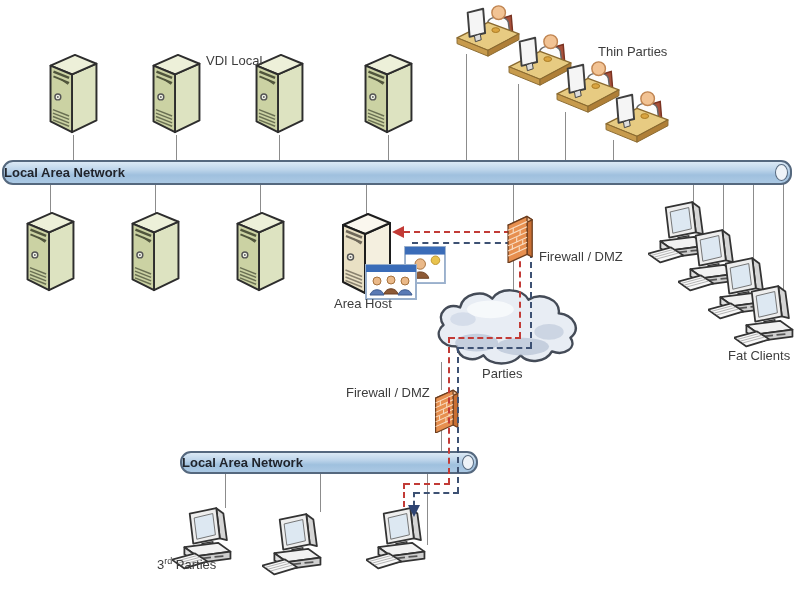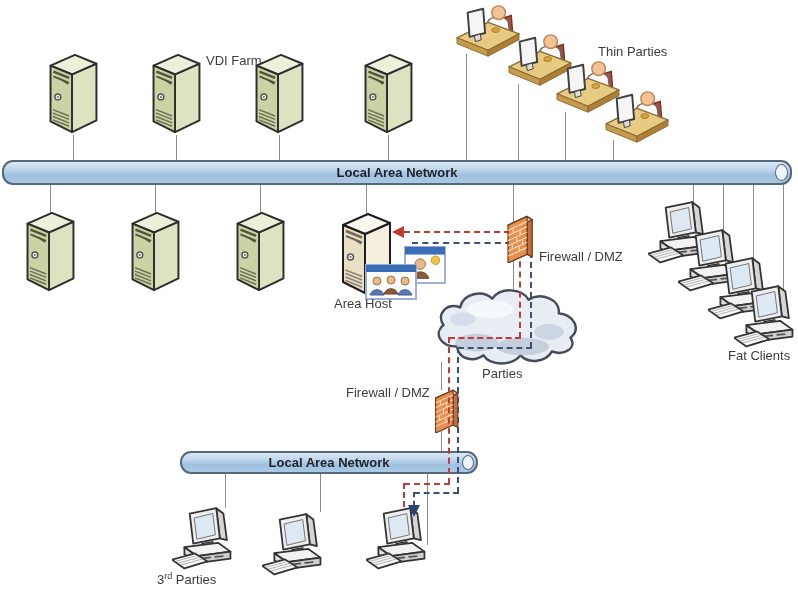--- a/index.html
+++ b/index.html
@@ -8,21 +8,21 @@
     font-family:"Liberation Sans", sans-serif;
   }
   .lbl{position:absolute;font-size:13px;color:#3d3d3d;white-space:nowrap;z-index:8;}
   .lbl sup{font-size:9px;}
   
   .gl{position:absolute;width:0;border-left:1px solid #8c8c8c;z-index:1;}
   
   .lan{
     position:absolute;height:21px;z-index:3;border:2px solid #55687e;border-radius:11px;
     background:linear-gradient(180deg,#dbe9f5 0%,#bcd4ea 38%,#9fc0de 62%,#abc9e4 100%);
-    display:flex;align-items:center;justify-content:center;
+    display:flex;align-items:center;justify-content:flex-start;
   }
   .lan .cap{
     position:absolute;right:2px;top:2px;width:11px;height:15px;border-radius:50%;
     background:#eef3f8;border:1.5px solid #55687e;
   }
   .lan span{font-size:13px;font-weight:600;color:#20242c;}
   
   .rh{position:absolute;height:0;border-top:2px dashed #c23b36;z-index:5;}
   .rv{position:absolute;width:0;border-left:2px dashed #c23b36;z-index:5;}
   .bh{position:absolute;height:0;border-top:2px dashed #3d5173;z-index:5;}
@@ -271,24 +271,24 @@
   <div class="arrow-left" style="left:392px;top:226px"></div>
 
   <div class="bh" style="left:412px;top:242px;width:120px"></div>
   <div class="bv" style="left:530px;top:242px;height:106px"></div>
   <div class="bh" style="left:458px;top:347px;width:74px"></div>
   <div class="bv" style="left:457px;top:347px;height:146px"></div>
   <div class="bh" style="left:414px;top:492px;width:45px"></div>
   <div class="bv" style="left:413px;top:492px;height:14px"></div>
   <div class="arrow-down" style="left:408px;top:505px"></div>
 
-  <div class="lbl" style="left:206px;top:53px">VDI Farm</div>
+  <div class="lbl" style="left:206px;top:53px">VDI Local</div>
   <div class="lbl" style="left:598px;top:44px">Thin Parties</div>
   <div class="lbl" style="left:334px;top:296px">Area Host</div>
   <div class="lbl" style="left:539px;top:249px">Firewall / DMZ</div>
   <div class="lbl" style="left:482px;top:366px">Parties</div>
   <div class="lbl" style="left:346px;top:385px">Firewall / DMZ</div>
   <div class="lbl" style="left:728px;top:348px">Fat Clients</div>
-  <div class="lbl" style="left:157px;top:571px">
+  <div class="lbl" style="left:157px;top:556px">
     <span>3</span><sup>rd</sup><span> Parties</span>
   </div>
 
 </div>
 
 </body></html>

